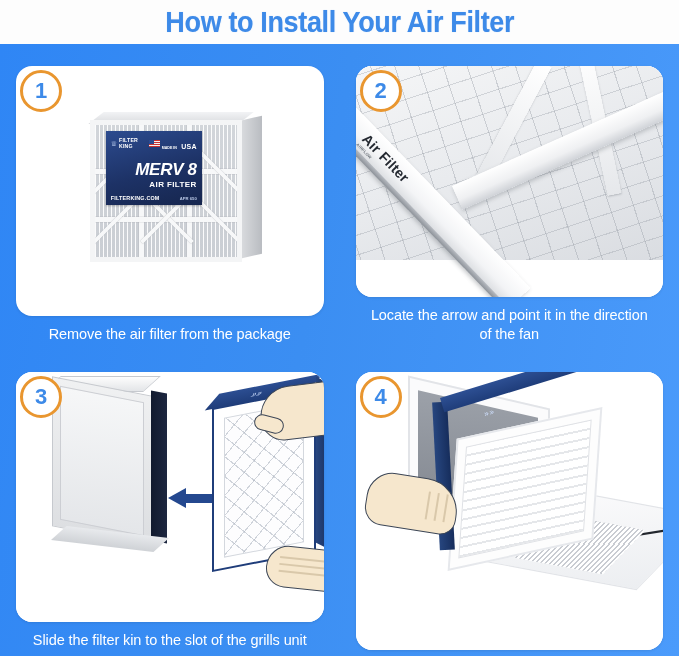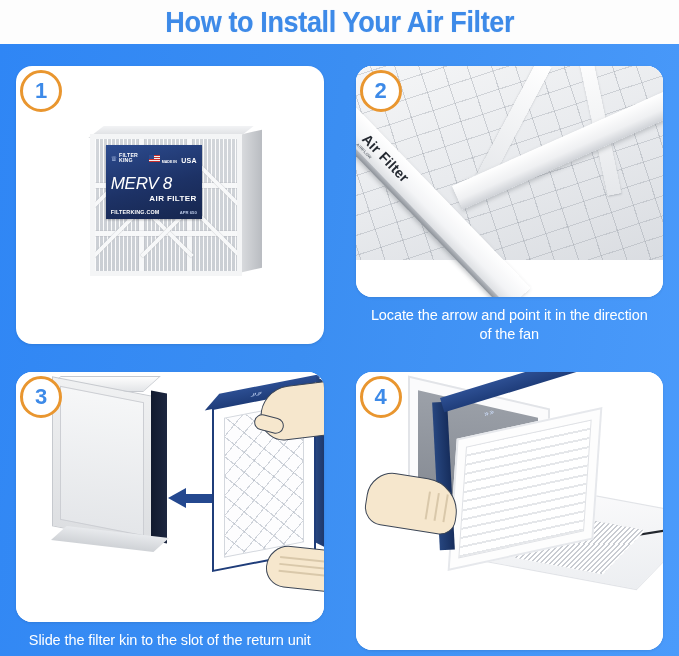--- a/index.html
+++ b/index.html
@@ -179,23 +179,23 @@
     position: relative;
   }
   .fp-flag::after {
     content: ""; position: absolute; left: 0; top: 0;
     width: 5px; height: 4px; background: #2b4a8f;
   }
   .fp-usa-txt { font-size: 3.6px; font-weight: bold; line-height: 1.1; }
   .fp-usa-big { font-size: 7px; font-weight: bold; letter-spacing: .2px; }
   .fp-merv {
     margin-top: 8px;
-    text-align: left;
+    text-align: right;
     font-size: 17px;
-    font-weight: normal;
+    font-weight: bold;
     font-style: italic;
     letter-spacing: -0.3px;
     line-height: 1;
   }
   .fp-af { text-align: right; font-size: 8px; font-weight: bold; letter-spacing: .4px; margin-top: 2px; }
   .fp-lab-bot {
     margin-top: auto;
     display: flex; align-items: flex-end; justify-content: space-between;
   }
   .fp-url { font-size: 5.4px; font-weight: bold; letter-spacing: .2px; }
@@ -551,20 +551,21 @@
                 <div class="fp-lab-bot">
                   <span class="fp-url">FILTERKING.COM</span>
                   <span class="fp-apr">APR 650</span>
                 </div>
               </div>
             </div>
           </div>
         </div>
         <div class="badge">1</div>
       </div>
+      <div class="caption">Remove the air filter from the package</div>
     </div>
 
     <div class="step">
       <div class="card">
         <div class="p2-stage">
           <div class="p2-mesh"></div>
           <div class="p2-vane" style="left:150px;top:-10px;width:16px;height:130px;transform:rotate(28deg);"></div>
           <div class="p2-vane" style="left:236px;top:-20px;width:14px;height:150px;transform:rotate(-12deg);"></div>
           <div class="p2-frame-rail">
             <div class="p2-rail-edge"></div>
@@ -603,21 +604,21 @@
             <div class="p3-f-arrows">»»</div>
             <div class="p3-f-side"></div>
           </div>
 
           <div class="p3-hand-top"></div>
           <div class="p3-thumb-top"></div>
           <div class="p3-hand-bot"></div>
         </div>
         <div class="badge">3</div>
       </div>
-      <div class="caption">Slide the filter kin to the slot of the return unit</div>
+      <div class="caption">Slide the filter kin to the slot of the grills unit</div>
     </div>
 
     <div class="step">
       <div class="card">
         <div class="p4-stage">
           <div class="p4-wall-frame"></div>
           <div class="p4-wall-hole"></div>
 
           <div class="p4-duct-top"></div>
           <div class="p4-duct-vent"></div>

